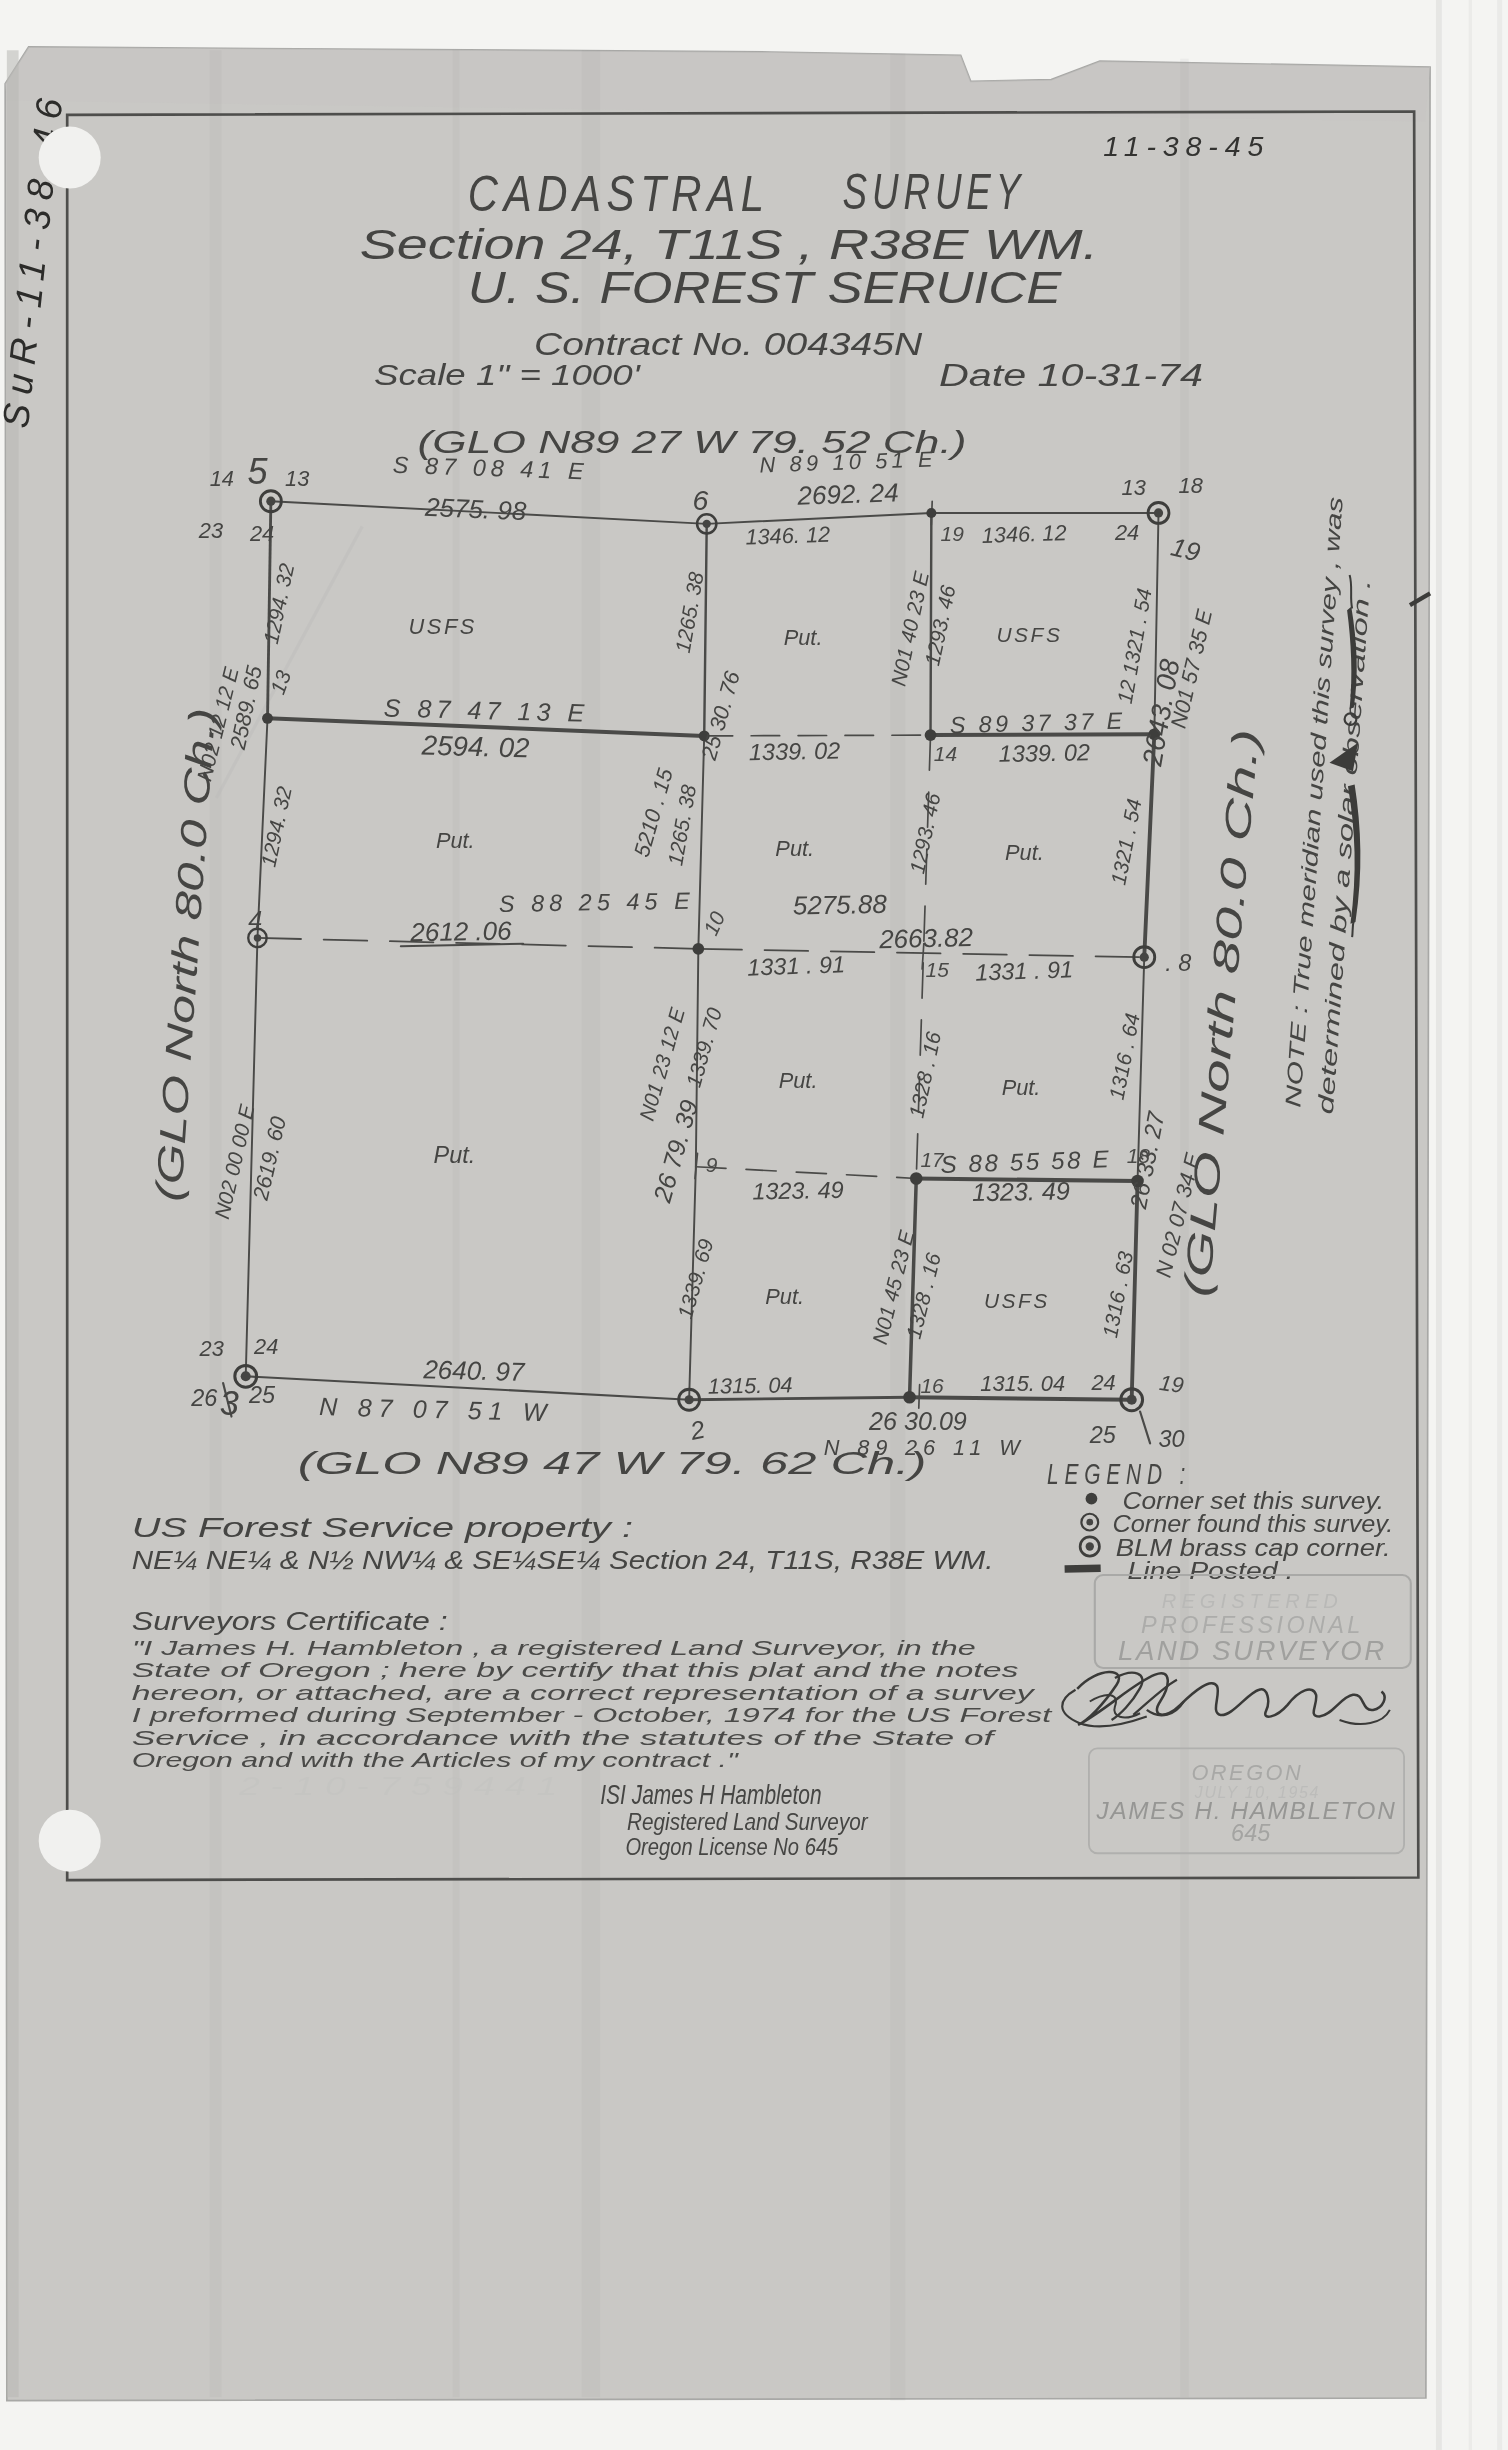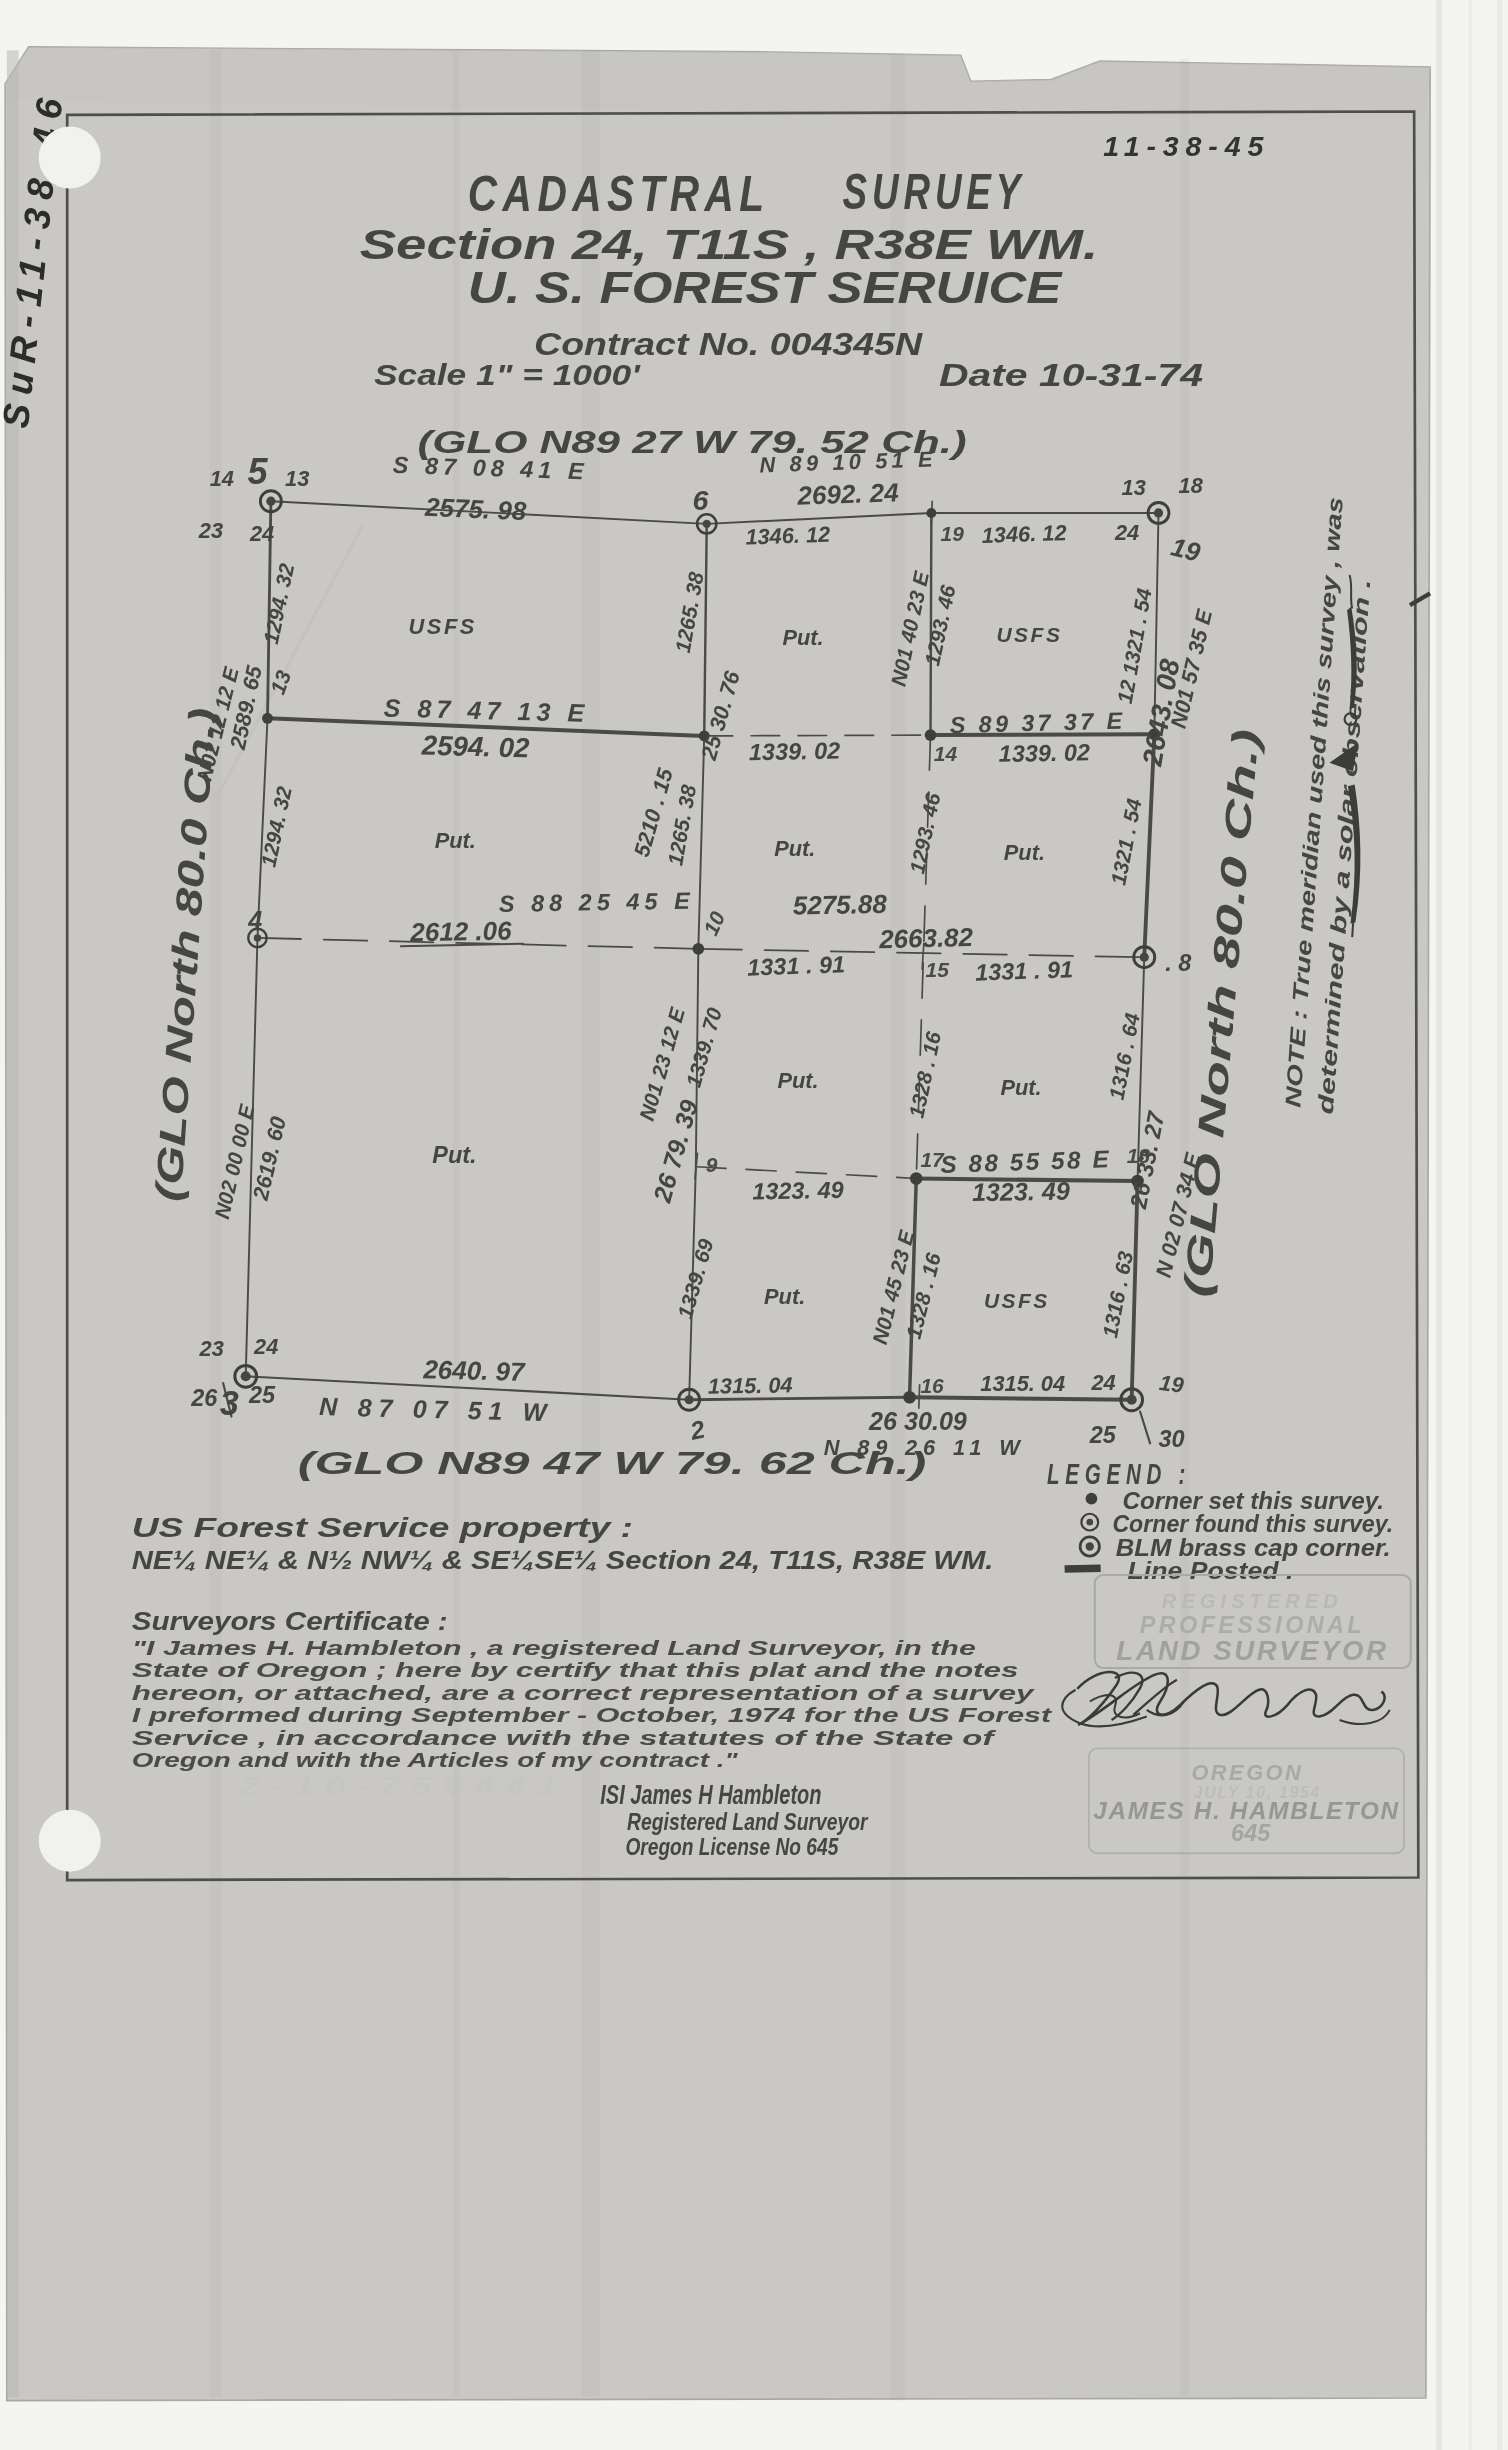--- a/index.html
+++ b/index.html
@@ -1,15 +1,15 @@
 <!DOCTYPE html>
 <html style="font-size:13.4px"><head><meta charset="utf-8">
 <style>
 html,body{margin:0;padding:0;background:#f5f5f3;}
-#pg{position:relative;width:1509px;height:2450px;overflow:hidden;font-weight:bold;}
+#pg{position:relative;width:1509px;height:2450px;overflow:hidden;}
 svg text{font-family:"Liberation Sans",sans-serif;font-style:italic;}
 </style></head><body>
 <div id="pg">
 <svg width="1509" height="2450" viewBox="0 0 1800 2923">
 <g fill="#454543">
 
 <rect x="0" y="0" width="1800" height="2923" fill="#f4f4f2"></rect>
 <rect x="1713" y="0" width="7" height="2923" fill="#e6e6e4"></rect>
 <rect x="1752" y="0" width="4" height="2923" fill="#ebebe9"></rect>
 <rect x="1786" y="0" width="6" height="2923" fill="#eaeae8"></rect>

